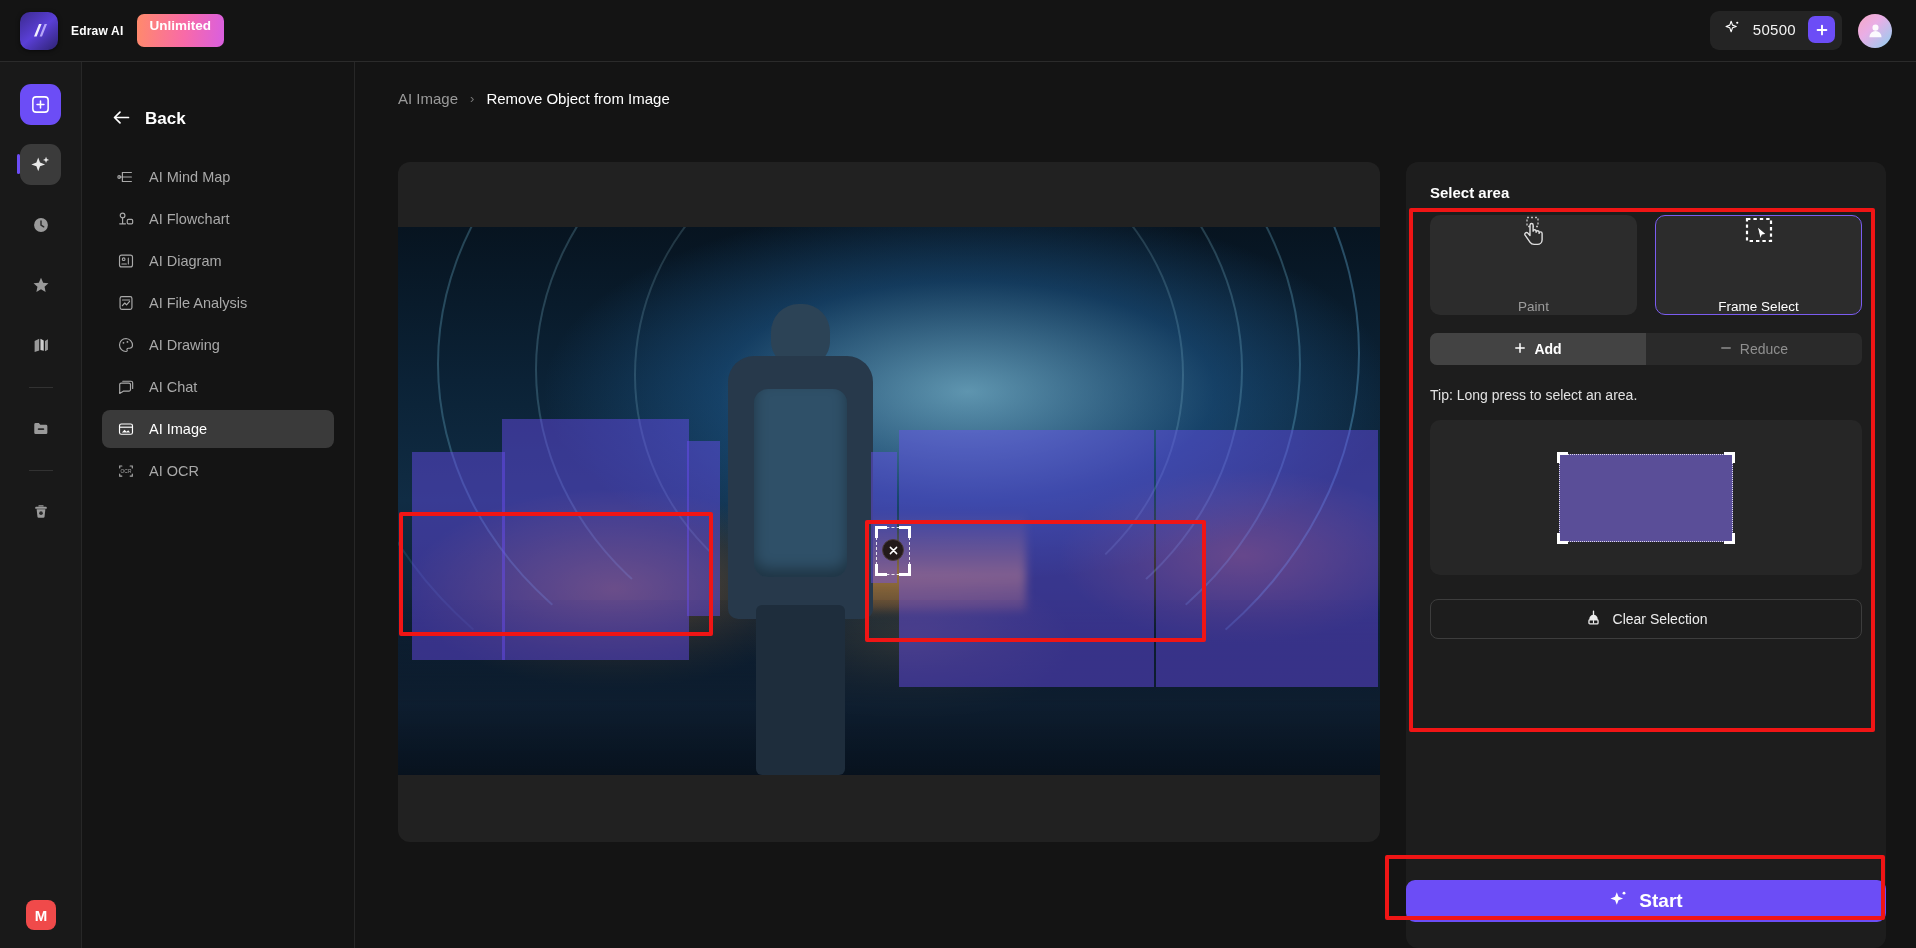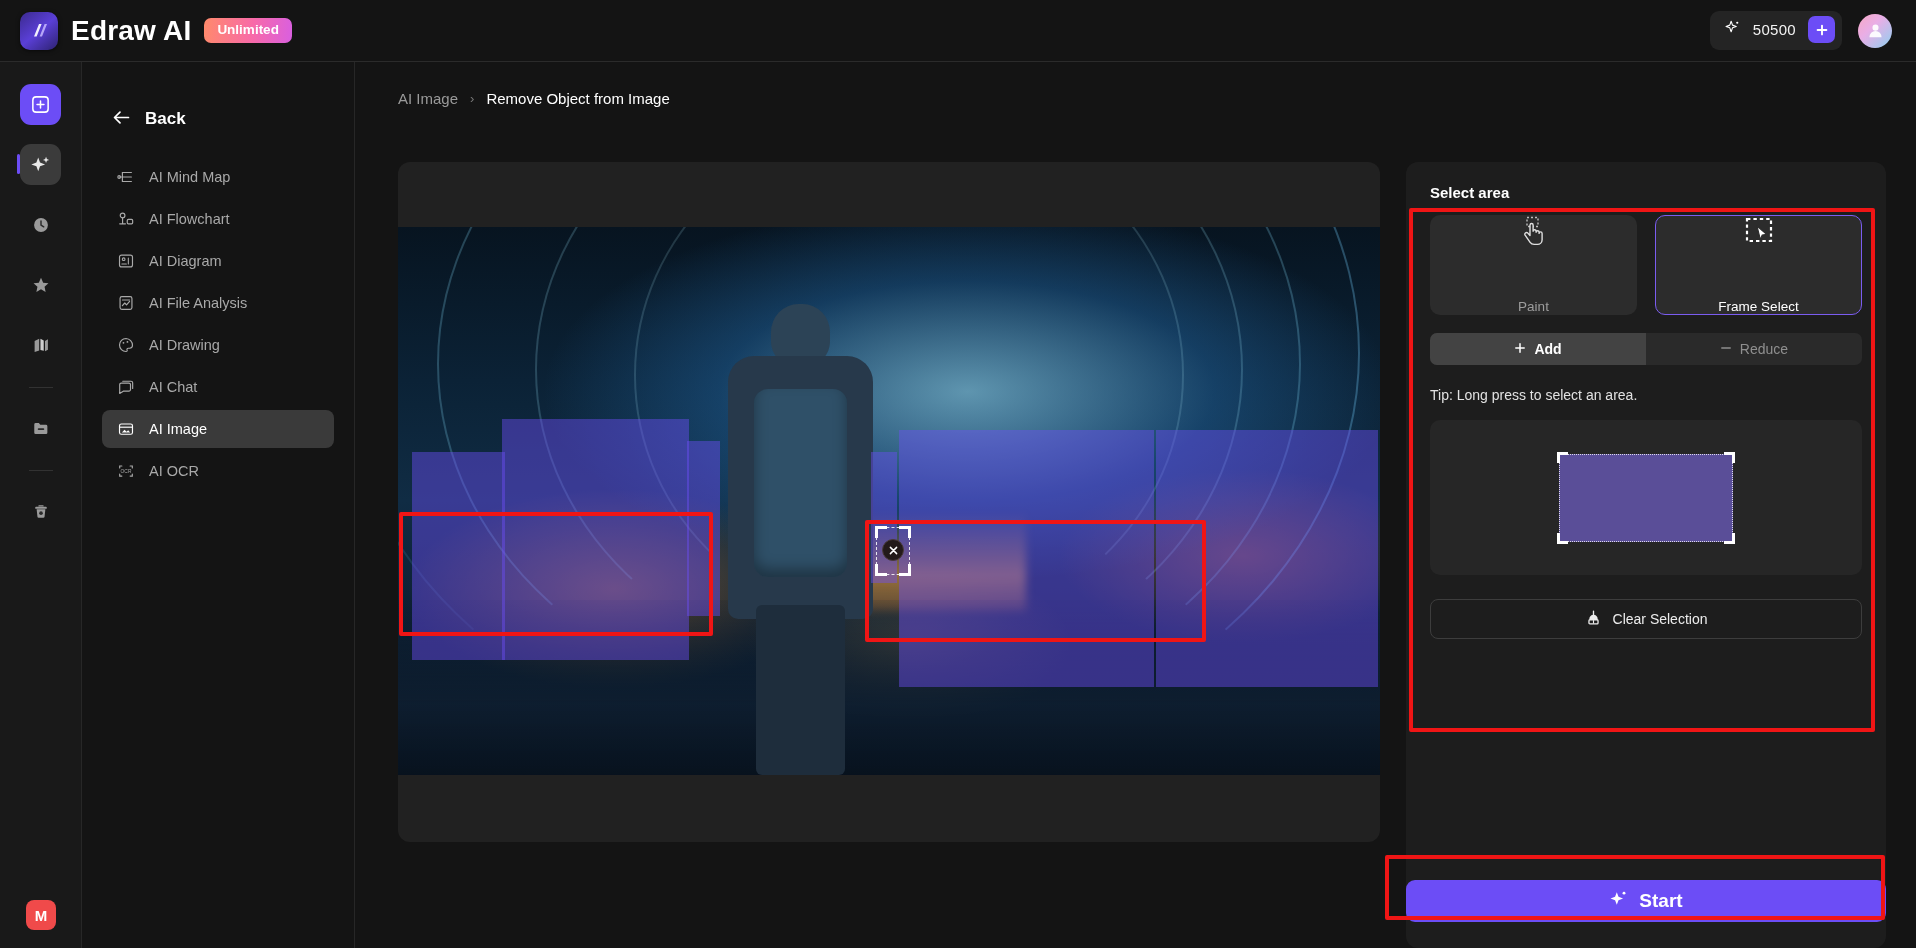--- a/index.html
+++ b/index.html
@@ -21,25 +21,25 @@
     display: flex; align-items: center; justify-content: space-between;
     padding: 0 24px 0 20px;
   }
   .brand { display: flex; align-items: center; gap: 13px; }
   .logo-tile {
     width: 38px; height: 38px; border-radius: 10px;
     background: linear-gradient(140deg, #3b2a8f 0%, #5a3fd6 50%, #2d2270 100%);
     display: flex; align-items: center; justify-content: center;
     box-shadow: 0 1px 4px rgba(0,0,0,.6);
   }
-  .brand-name { font-size: 28px; font-weight: 700; letter-spacing: .2px; color: #fff; }
+  .brand-name { font-size: 12px; font-weight: 700; letter-spacing: .2px; color: #fff; }
   .pill-unlimited {
     background: linear-gradient(95deg, #ff8a6b 0%, #f86aa8 55%, #d95fe0 100%);
     color: #fff; font-size: 13.5px; font-weight: 600;
-    padding: 4px 13px 5px; border-radius: 7px; line-height: 1.15;
+    padding: 4px 13px 14px; border-radius: 7px; line-height: 1.15;
   }
   .topright { display: flex; align-items: center; gap: 16px; }
   .credits {
     display: flex; align-items: center; gap: 12px;
     background: #242424; border-radius: 9px; padding: 5px 7px 7px 14px;
   }
   .credits-val { font-size: 15px; color: #f2f2f2; font-weight: 500; letter-spacing: .3px; }
   .plus-btn {
     width: 27px; height: 27px; border-radius: 7px; background: #6c4df6;
     display: flex; align-items: center; justify-content: center; border: none; cursor: pointer;

